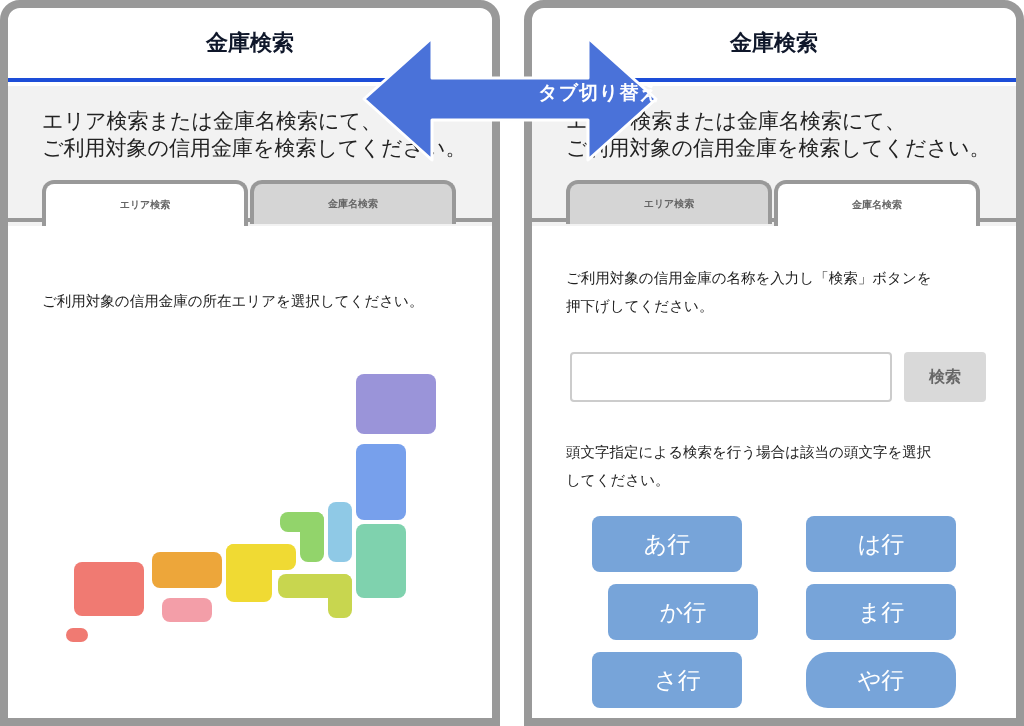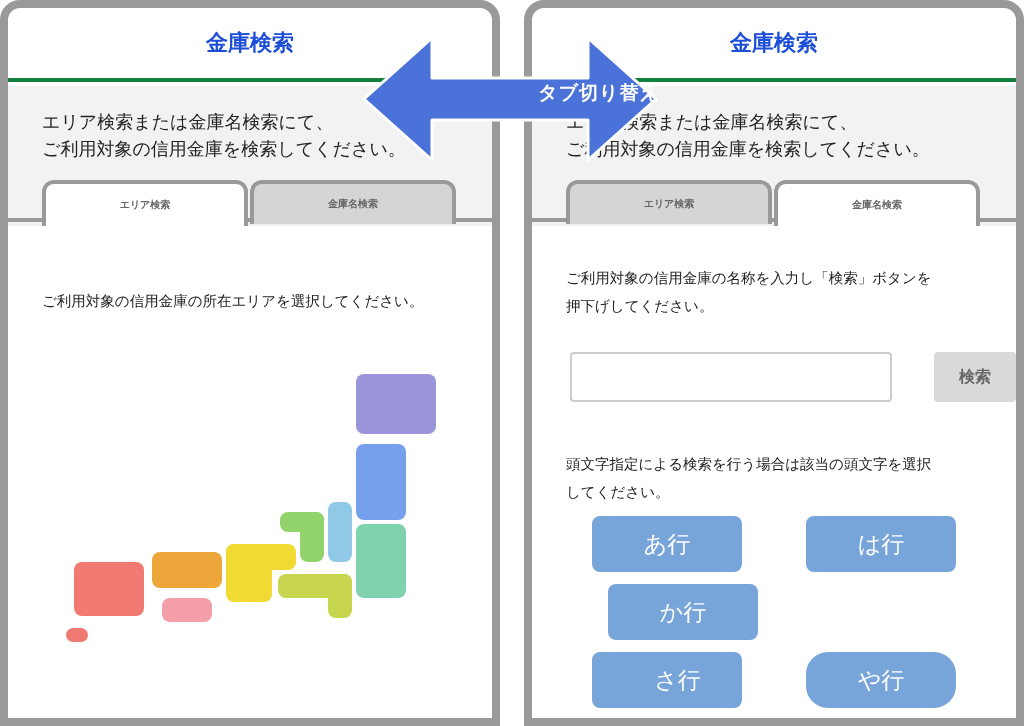--- a/index.html
+++ b/index.html
@@ -10,29 +10,29 @@
     position: absolute; top: 0; width: 500px; height: 726px;
     border: 8px solid #999999; border-bottom: 8px solid #999999;
     border-radius: 20px 20px 0 0; background: #fff; overflow: hidden;
   }
   .panel.left { left: 0; }
   .panel.right { left: 524px; }
 
   .panel-title {
     position: absolute; left: 0; right: 0; top: 0; height: 74px;
     display: flex; align-items: center; justify-content: center;
-    font-size: 22px; font-weight: bold; color: #1d4ed8;
-    border-bottom: 4px solid #15803d;
+    font-size: 22px; font-weight: bold; color: #0f172a;
+    border-bottom: 4px solid #1d4ed8;
   }
   .intro-area {
     position: absolute; left: 0; right: 0; top: 78px; height: 140px;
     background: #f2f2f2;
   }
   .intro-text {
-    position: absolute; left: 34px; top: 22px; font-size: 18px; line-height: 27px; color: #222;
+    position: absolute; left: 34px; top: 22px; font-size: 21px; line-height: 27px; color: #222;
   }
   .tab-line {
     position: absolute; left: 0; right: 0; top: 210px; height: 4px; background: #999999;
   }
   .tab {
     position: absolute; top: 172px; width: 206px; height: 44px;
     border: 4px solid #999999; border-bottom: none; border-radius: 12px 12px 0 0;
     display: flex; align-items: center; justify-content: center;
     font-size: 10px; font-weight: bold; color: #666; background: #d5d5d5; cursor: pointer;
   }
@@ -44,21 +44,21 @@
   .map-block { position: absolute; border-radius: 8px; cursor: pointer; }
 
   
   .search-input {
     position: absolute; left: 38px; top: 344px; width: 322px; height: 50px;
     border: 2px solid #cccccc; border-radius: 4px; background: #fff; font-size: 15px; padding: 0 10px;
   }
   .search-btn {
     position: absolute; left: 372px; top: 344px; width: 82px; height: 50px;
     background: #d9d9d9; border: none; border-radius: 4px; color: #666; font-size: 16px; font-weight: bold;
-    display: flex; align-items: center; justify-content: center; cursor: pointer; margin-left: 30px;
+    display: flex; align-items: center; justify-content: center; cursor: pointer;
   }
   .row-btn {
     position: absolute; width: 150px; height: 56px; background: #77a4d9; border-radius: 8px;
     color: #fff; font-size: 23px; display: flex; align-items: center; justify-content: center; cursor: pointer;
   }
 
   
   .arrow-wrap { position: absolute; left: 360px; top: 36px; width: 300px; height: 126px; z-index: 10; }
   .arrow-label {
     position: absolute; left: 0; right: 0; top: 44px; text-align: right;
@@ -113,29 +113,30 @@
   <div class="tab active" style="left:242px;">金庫名検索</div>
 
   <div class="body-text" style="top:256px;">
     <div>ご利用対象の信用金庫の名称を入力し「検索」ボタンを</div>
     <div>押下げしてください。</div>
   </div>
 
   <input class="search-input" type="text" placeholder="" style="">
   <div class="search-btn">検索</div>
 
-  <div class="body-text" style="top:442px;">
+  <div class="body-text" style="top:430px;">
     <div>頭文字指定による検索を行う場合は該当の頭文字を選択</div>
     <div>してください。</div>
   </div>
 
   <div class="row-btn" style="left:60px;top:508px;">あ行</div>
   <div class="row-btn" style="left:76px;top:576px;">か行</div>
   <div class="row-btn" style="left:60px;top:644px;padding-left:21px;">さ行</div>
   <div class="row-btn" style="left:274px;top:508px;">は行</div>
+  <div class="row-btn" style="left:274px;top:576px;">ま行</div>
   <div class="row-btn" style="left:274px;top:644px;border-radius:22px;">や行</div>
 </div>
 
 <div class="arrow-wrap">
   <svg width="300" height="126" viewBox="0 0 300 126">
     <polygon points="4,63 72,2 72,42 228,42 228,2 296,63 228,124 228,84 72,84 72,124" fill="#4a72d9" stroke="#ffffff" stroke-width="3" stroke-linejoin="round"></polygon>
   </svg>
   <div class="arrow-label">タブ切り替え</div>
 </div>
 

